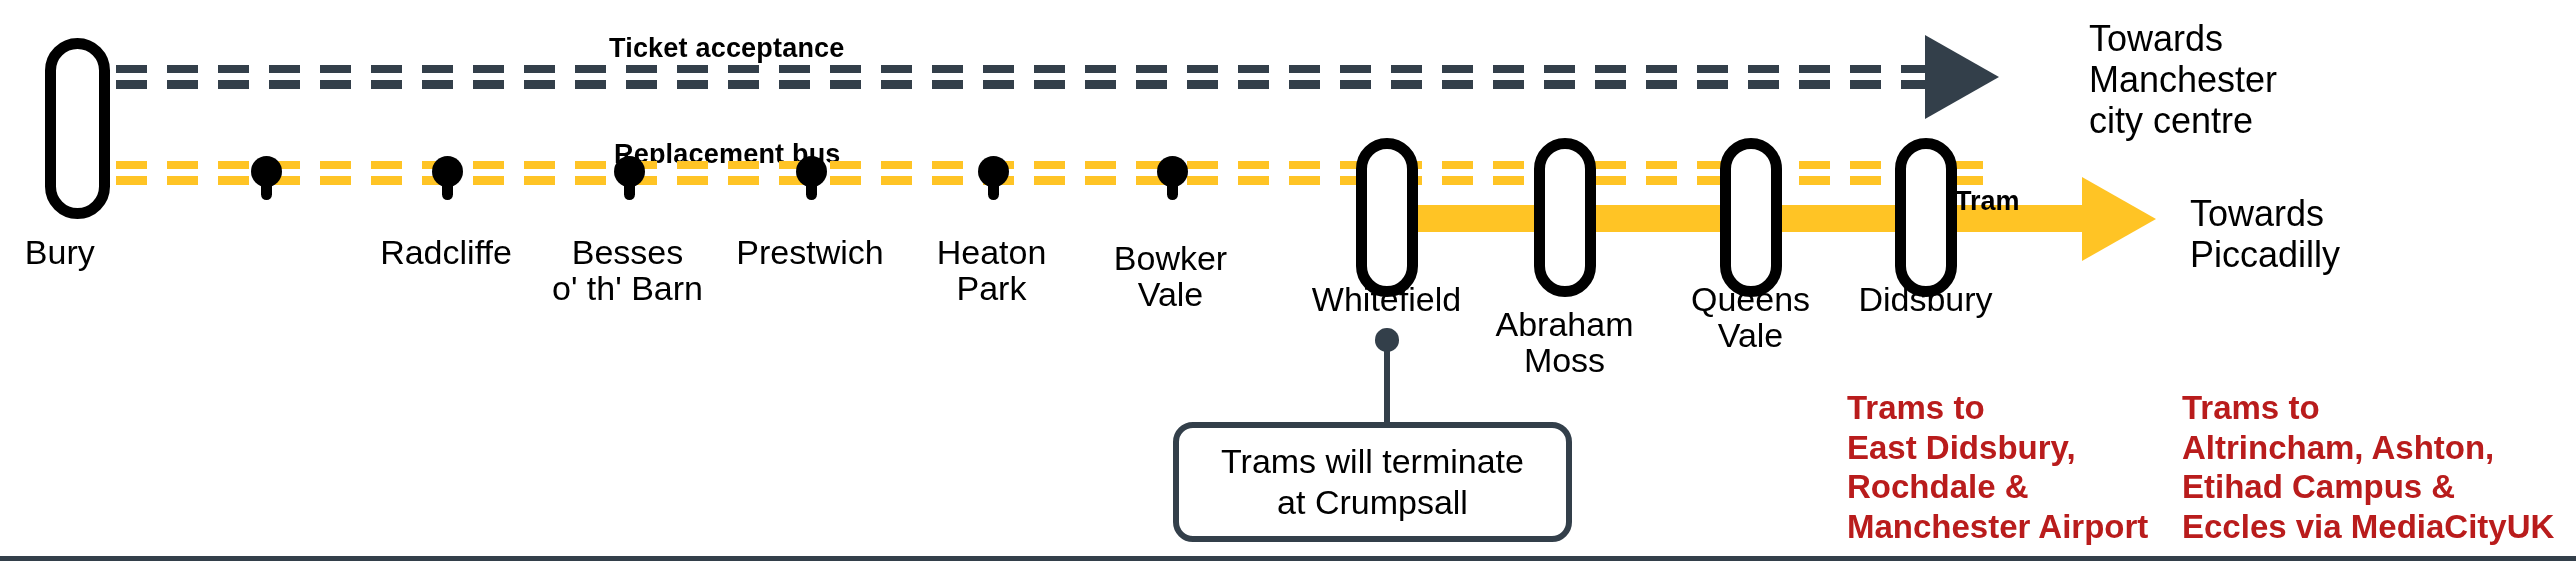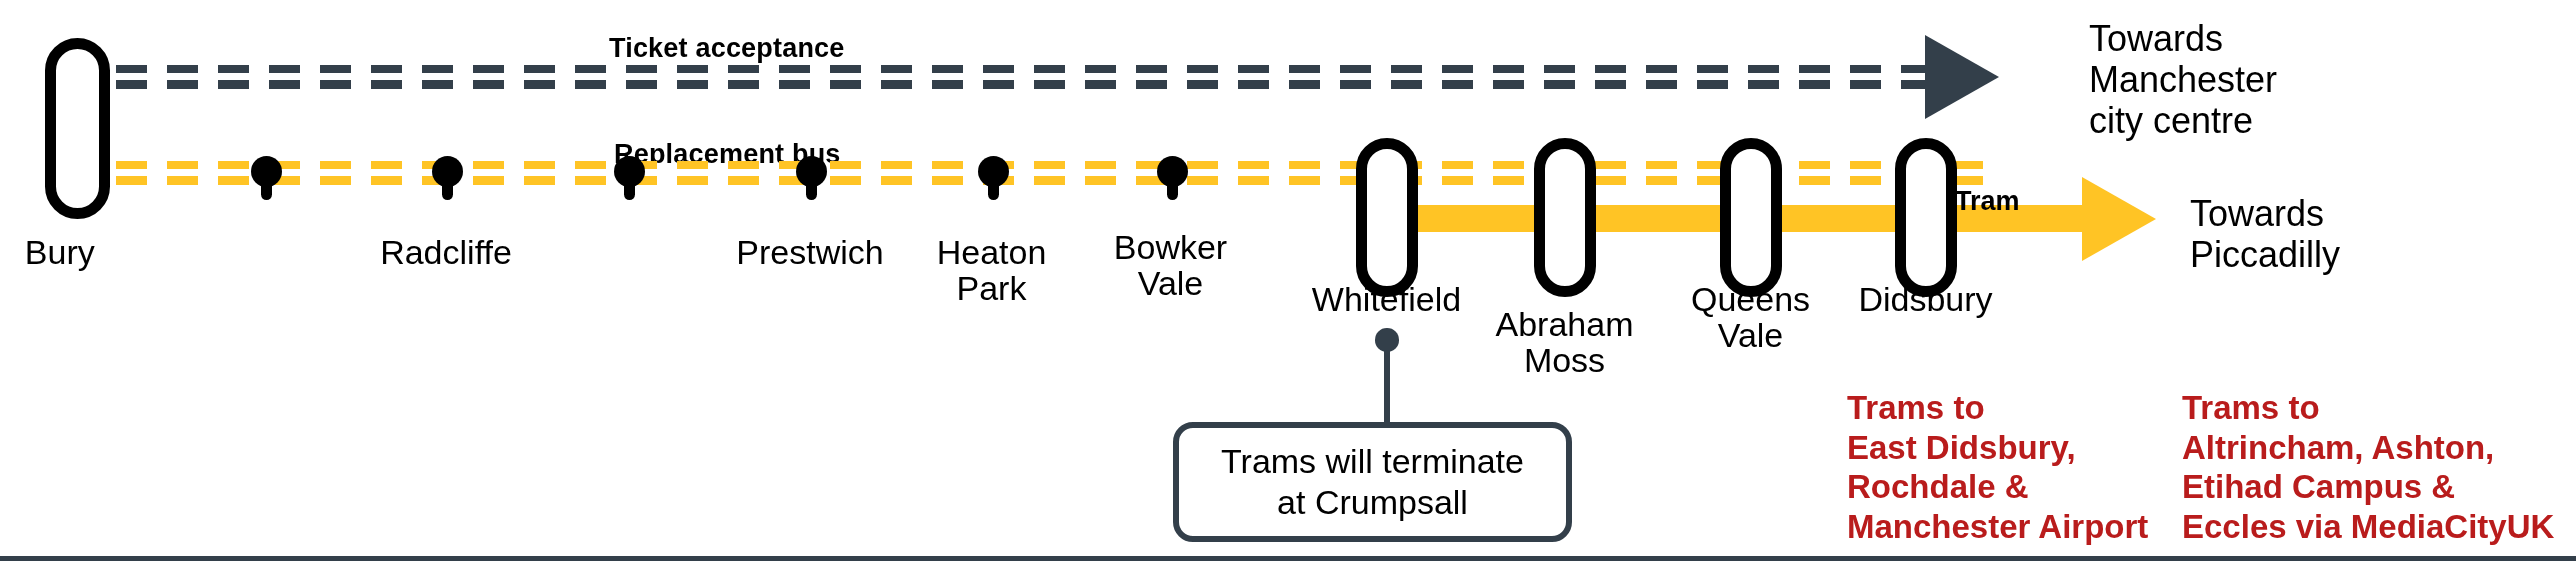--- a/index.html
+++ b/index.html
@@ -173,24 +173,26 @@
     <div class="stem"></div>
   </div>
 
   <div class="oval" style="left:1356px;top:138px;width:62px;height:159px;"></div>
   <div class="oval" style="left:1534px;top:138px;width:62px;height:159px;"></div>
   <div class="oval" style="left:1720px;top:138px;width:62px;height:159px;"></div>
   <div class="oval" style="left:1895px;top:138px;width:62px;height:159px;"></div>
 
   <div class="station-label" style="left:-12.7px;top:234px;width:145px;">Bury</div>
   <div class="station-label" style="left:348px;top:234px;width:196px;">Radcliffe</div>
+  <div class="station-label" style="left:528px;top:234px;width:199px;">Besses
+o' th' Barn</div>
   <div class="station-label" style="left:712px;top:234px;width:196px;">Prestwich</div>
   <div class="station-label" style="left:901px;top:234px;width:181px;">Heaton
 Park</div>
-  <div class="station-label" style="left:1080px;top:229px;width:181px;">Bowker
+  <div class="station-label" style="left:1080px;top:240px;width:181px;">Bowker
 Vale</div>
   <div class="station-label" style="left:1278px;top:281px;width:217px;">Whitefield</div>
   <div class="station-label" style="left:1465px;top:281px;width:199px;margin-top:25px;">Abraham
 Moss</div>
   <div class="station-label" style="left:1651px;top:281px;width:199px;">Queens
 Vale</div>
   <div class="station-label" style="left:1826px;top:281px;width:199px;">Didsbury</div>
 
   <div class="leader-dot" style="left:1375px;top:328px;"></div>
   <div class="leader" style="left:1384px;top:344px;height:82px;"></div>

